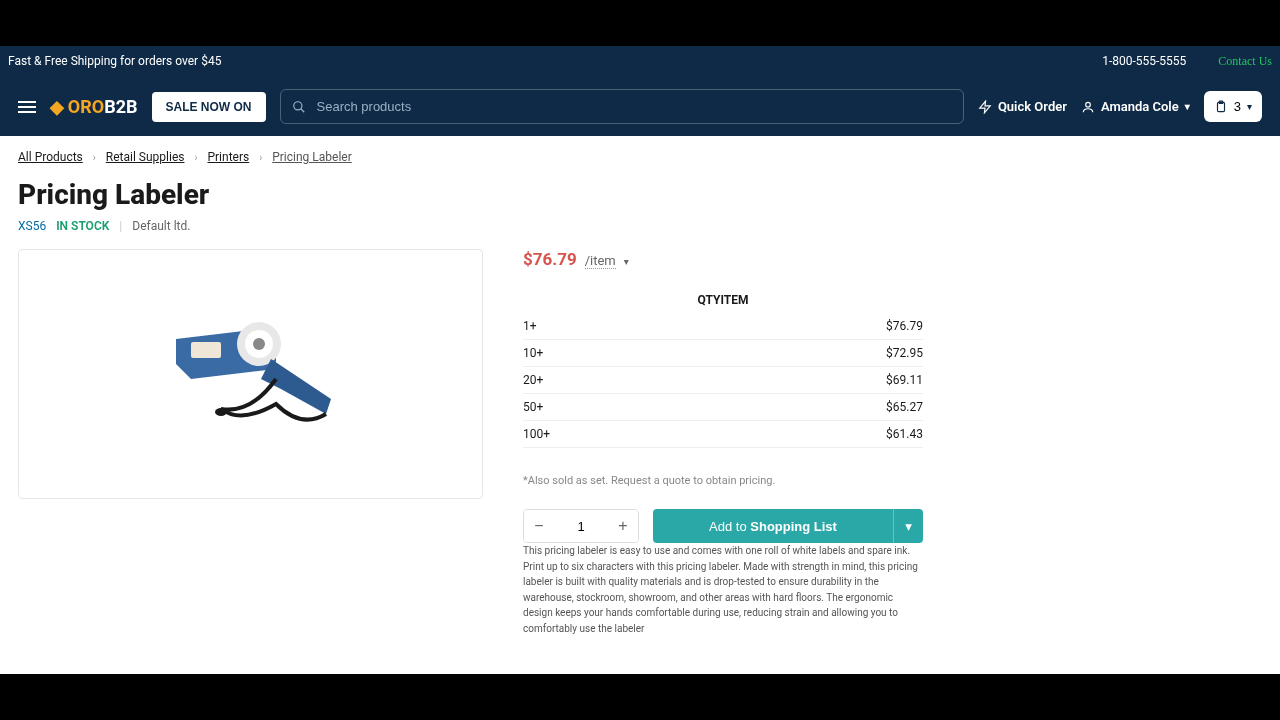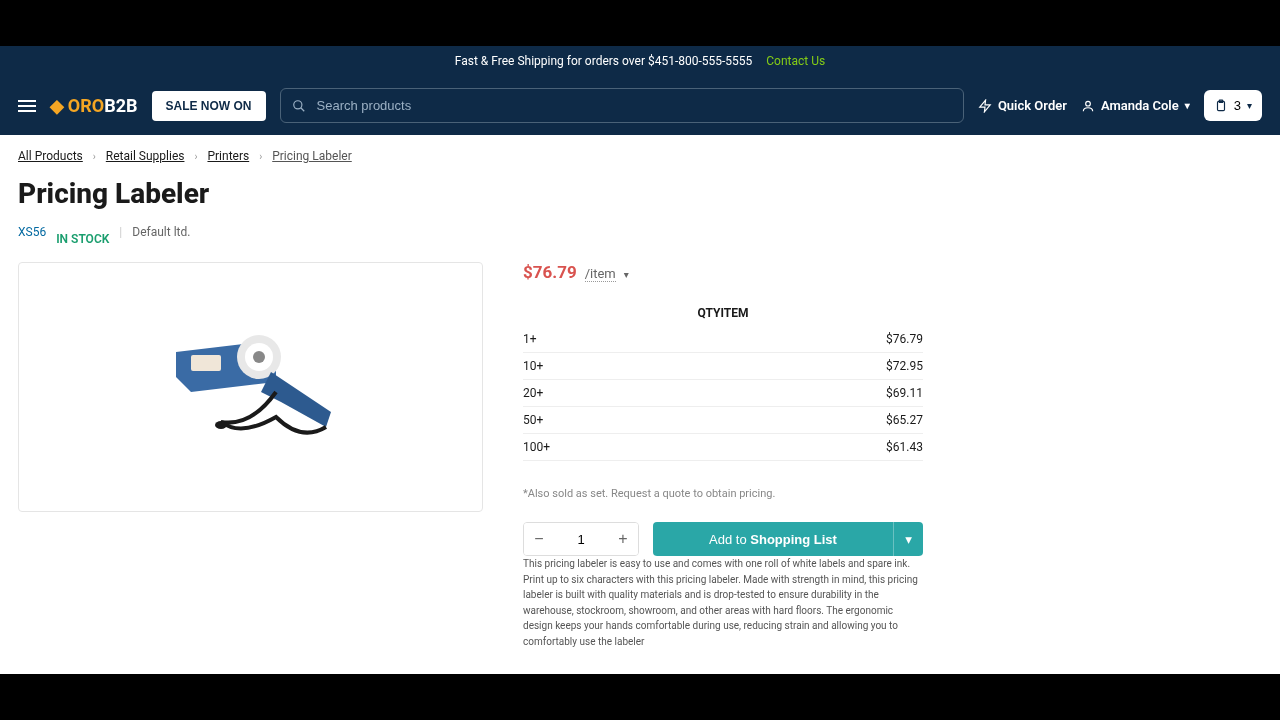--- a/index.html
+++ b/index.html
@@ -1,23 +1,23 @@
 <!DOCTYPE html>
 <html><head>
 <meta charset="utf-8">
 <style>
 * { margin: 0; padding: 0; box-sizing: border-box; }
 body { font-family: -apple-system, BlinkMacSystemFont, "Segoe UI", Roboto, sans-serif; background: #fff; color: #1a1a1a; }
 .letterbox-top, .letterbox-bottom { background: #000; height: 46px; width: 100%; }
 .letterbox-bottom { height: 46px; }
 .viewport { height: 628px; overflow-y: auto; position: relative; }
 
-.topbar { background: #0e2a47; color: #fff; font-size: 12px; padding: 8px 18px; display: flex; justify-content: center; }
-.topbar-right { display: flex; gap: 14px; }
-.topbar a { color: #84cc16; text-decoration: none; }
+.topbar { background: #0e2a47; color: #fff; font-size: 12px; padding: 8px 8px; display: flex; justify-content: space-between; }
+.topbar-right { display: flex; gap: 32px; }
+.topbar a { color: #22c55e; text-decoration: none; font-family: Liberation Serif, serif; }
 
 .header { background: #0e2a47; padding: 12px 18px; display: flex; align-items: center; gap: 14px; }
 .hamburger { display: flex; flex-direction: column; gap: 3px; cursor: pointer; }
 .hamburger span { width: 18px; height: 2px; background: #fff; }
 .logo { display: flex; align-items: center; gap: 4px; font-weight: 700; font-size: 18px; }
 .logo-icon { color: #f5a623; font-size: 18px; }
 .logo-text1 { color: #f5a623; }
 .logo-text2 { color: #fff; }
 .sale-btn { background: #fff; color: #0e2a47; border: none; padding: 8px 14px; font-size: 12px; font-weight: 700; border-radius: 4px; cursor: pointer; }
 .search-wrap { flex: 1; position: relative; border-radius: 10px; }
@@ -30,21 +30,21 @@
 
 .content { padding: 14px 18px 40px; }
 .breadcrumb { font-size: 12px; color: #555; display: flex; align-items: center; gap: 10px; margin-bottom: 14px; }
 .breadcrumb a { color: #1a1a1a; text-decoration: underline; }
 .breadcrumb .sep { color: #999; font-size: 10px; }
 .breadcrumb .current { color: #555; text-decoration: underline; }
 
 .title { font-size: 28px; font-weight: 800; margin-bottom: 8px; }
 .meta { font-size: 12px; color: #666; display: flex; align-items: center; gap: 10px; margin-bottom: 16px; }
 .sku { color: #0369a1; }
-.stock { color: #1a9e6e; font-weight: 600; margin-top: 14px; }
+.stock { color: #1a9e6e; font-weight: 600; }
 .divider { color: #ccc; }
 
 .product-row { display: flex; gap: 40px; }
 .image-box { width: 465px; height: 250px; border: 1px solid #e5e5e5; border-radius: 4px; display: flex; align-items: center; justify-content: center; flex-shrink: 0; }
 .labeler-svg { width: 240px; height: 180px; }
 
 .details { flex: 1; max-width: 400px; }
 .price-row { display: flex; align-items: baseline; gap: 8px; margin-bottom: 24px; }
 .price { color: #d9534f; font-size: 17px; font-weight: 700; }
 .unit { font-size: 13px; color: #666; border-bottom: 1px dotted #999; cursor: pointer; }

